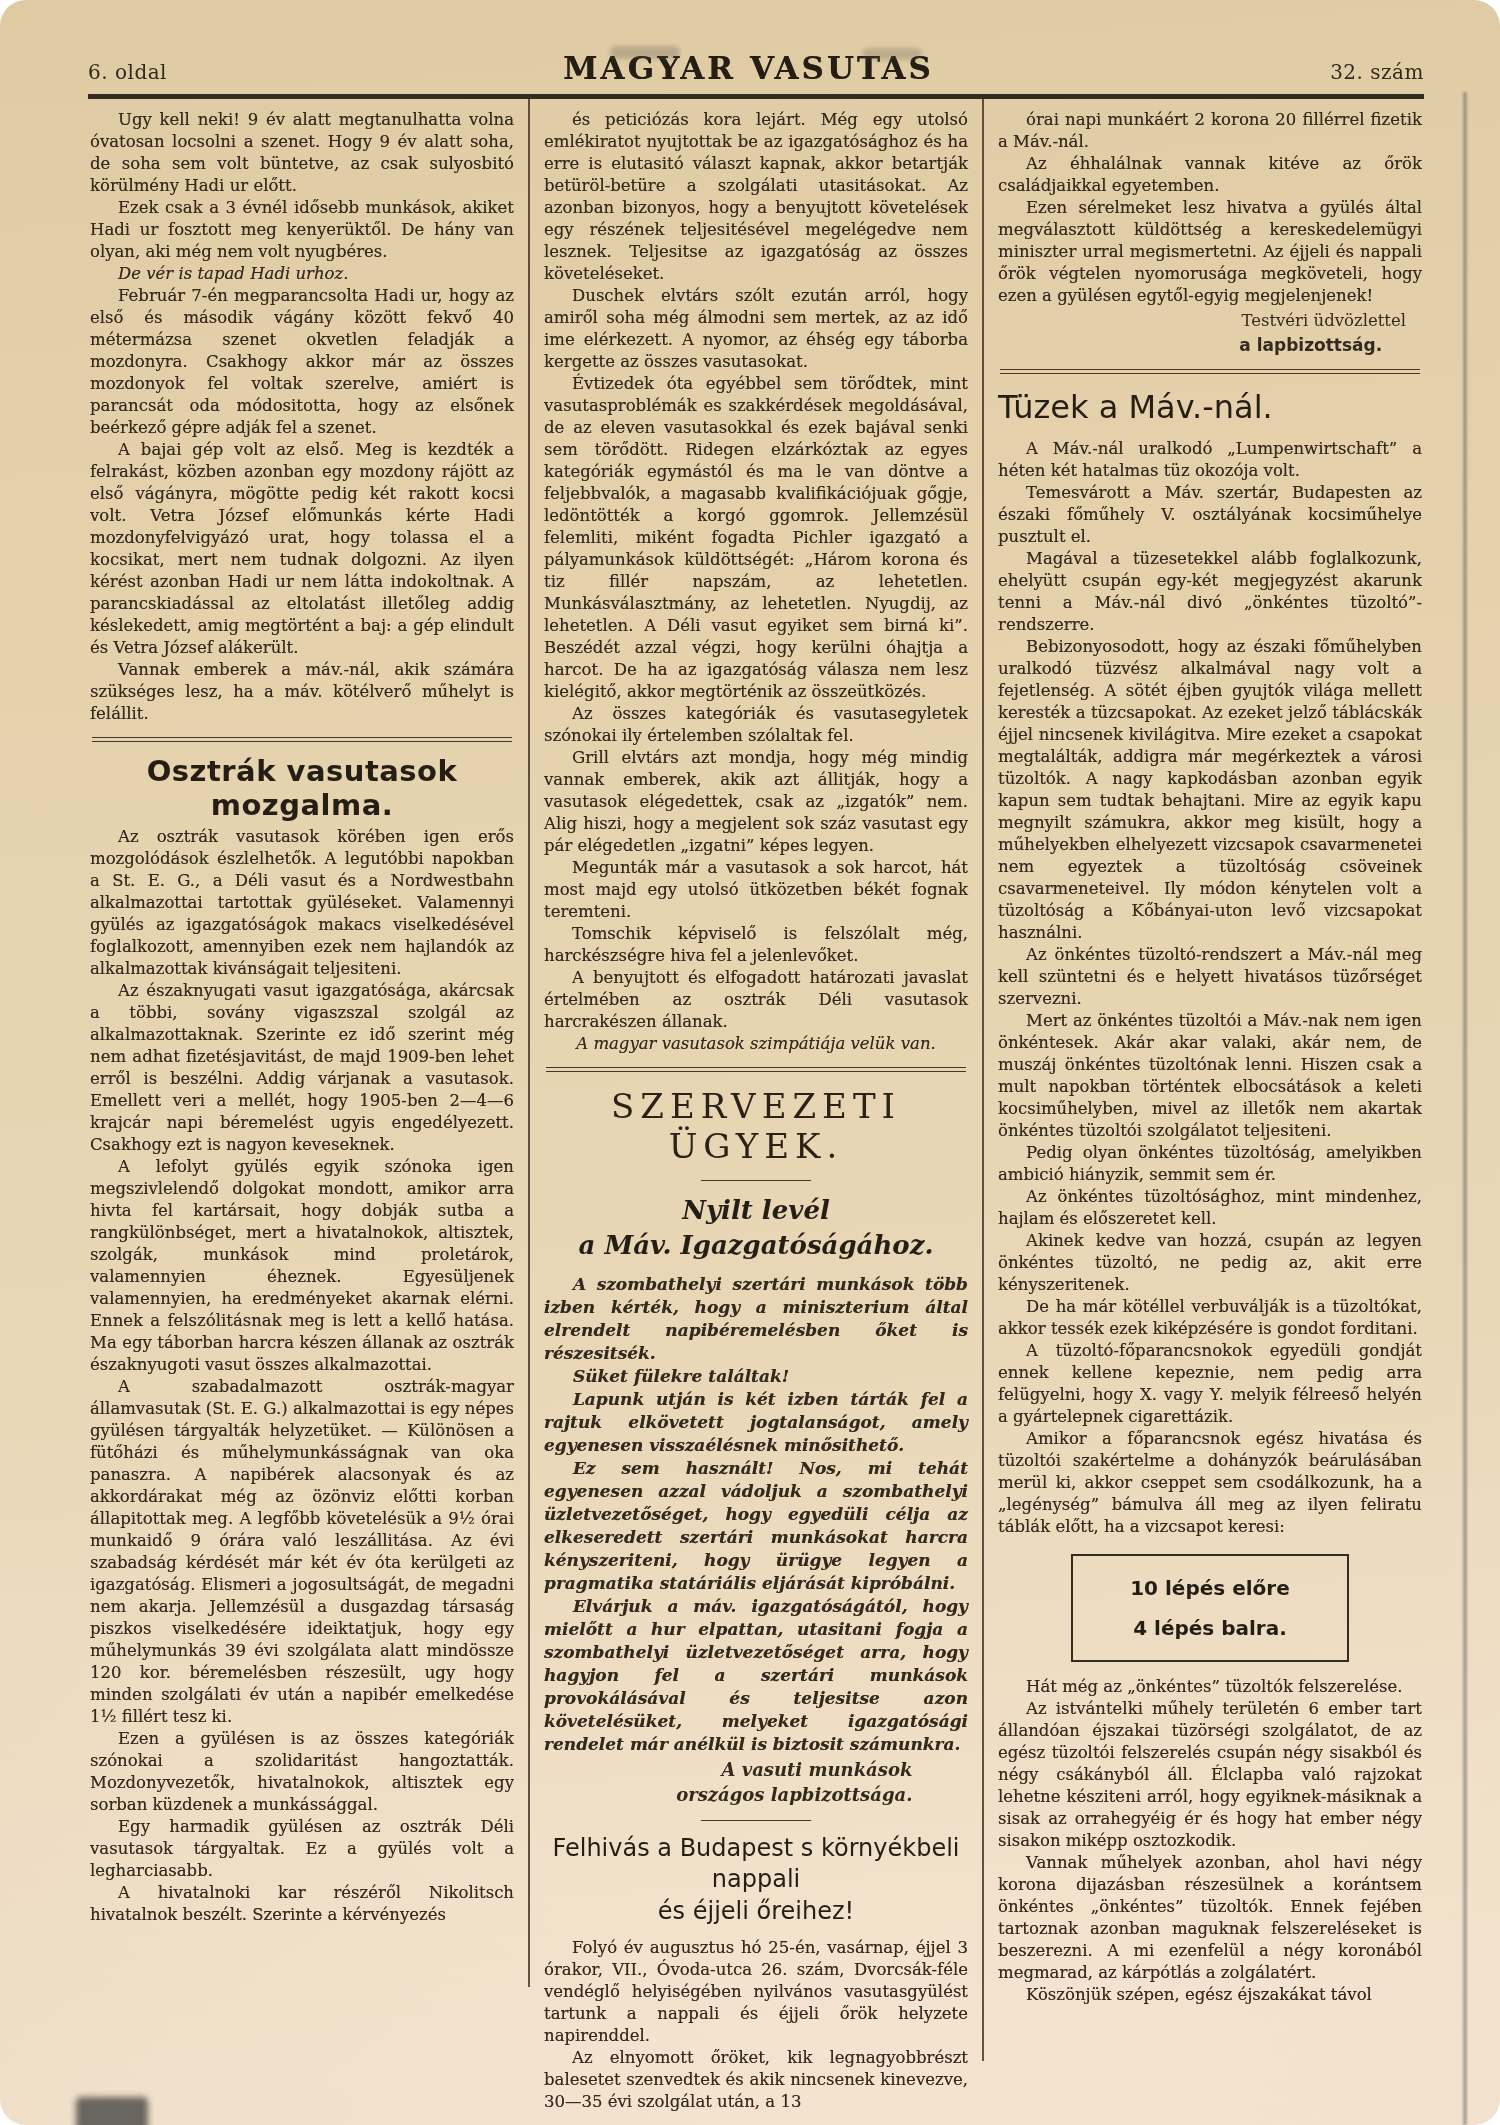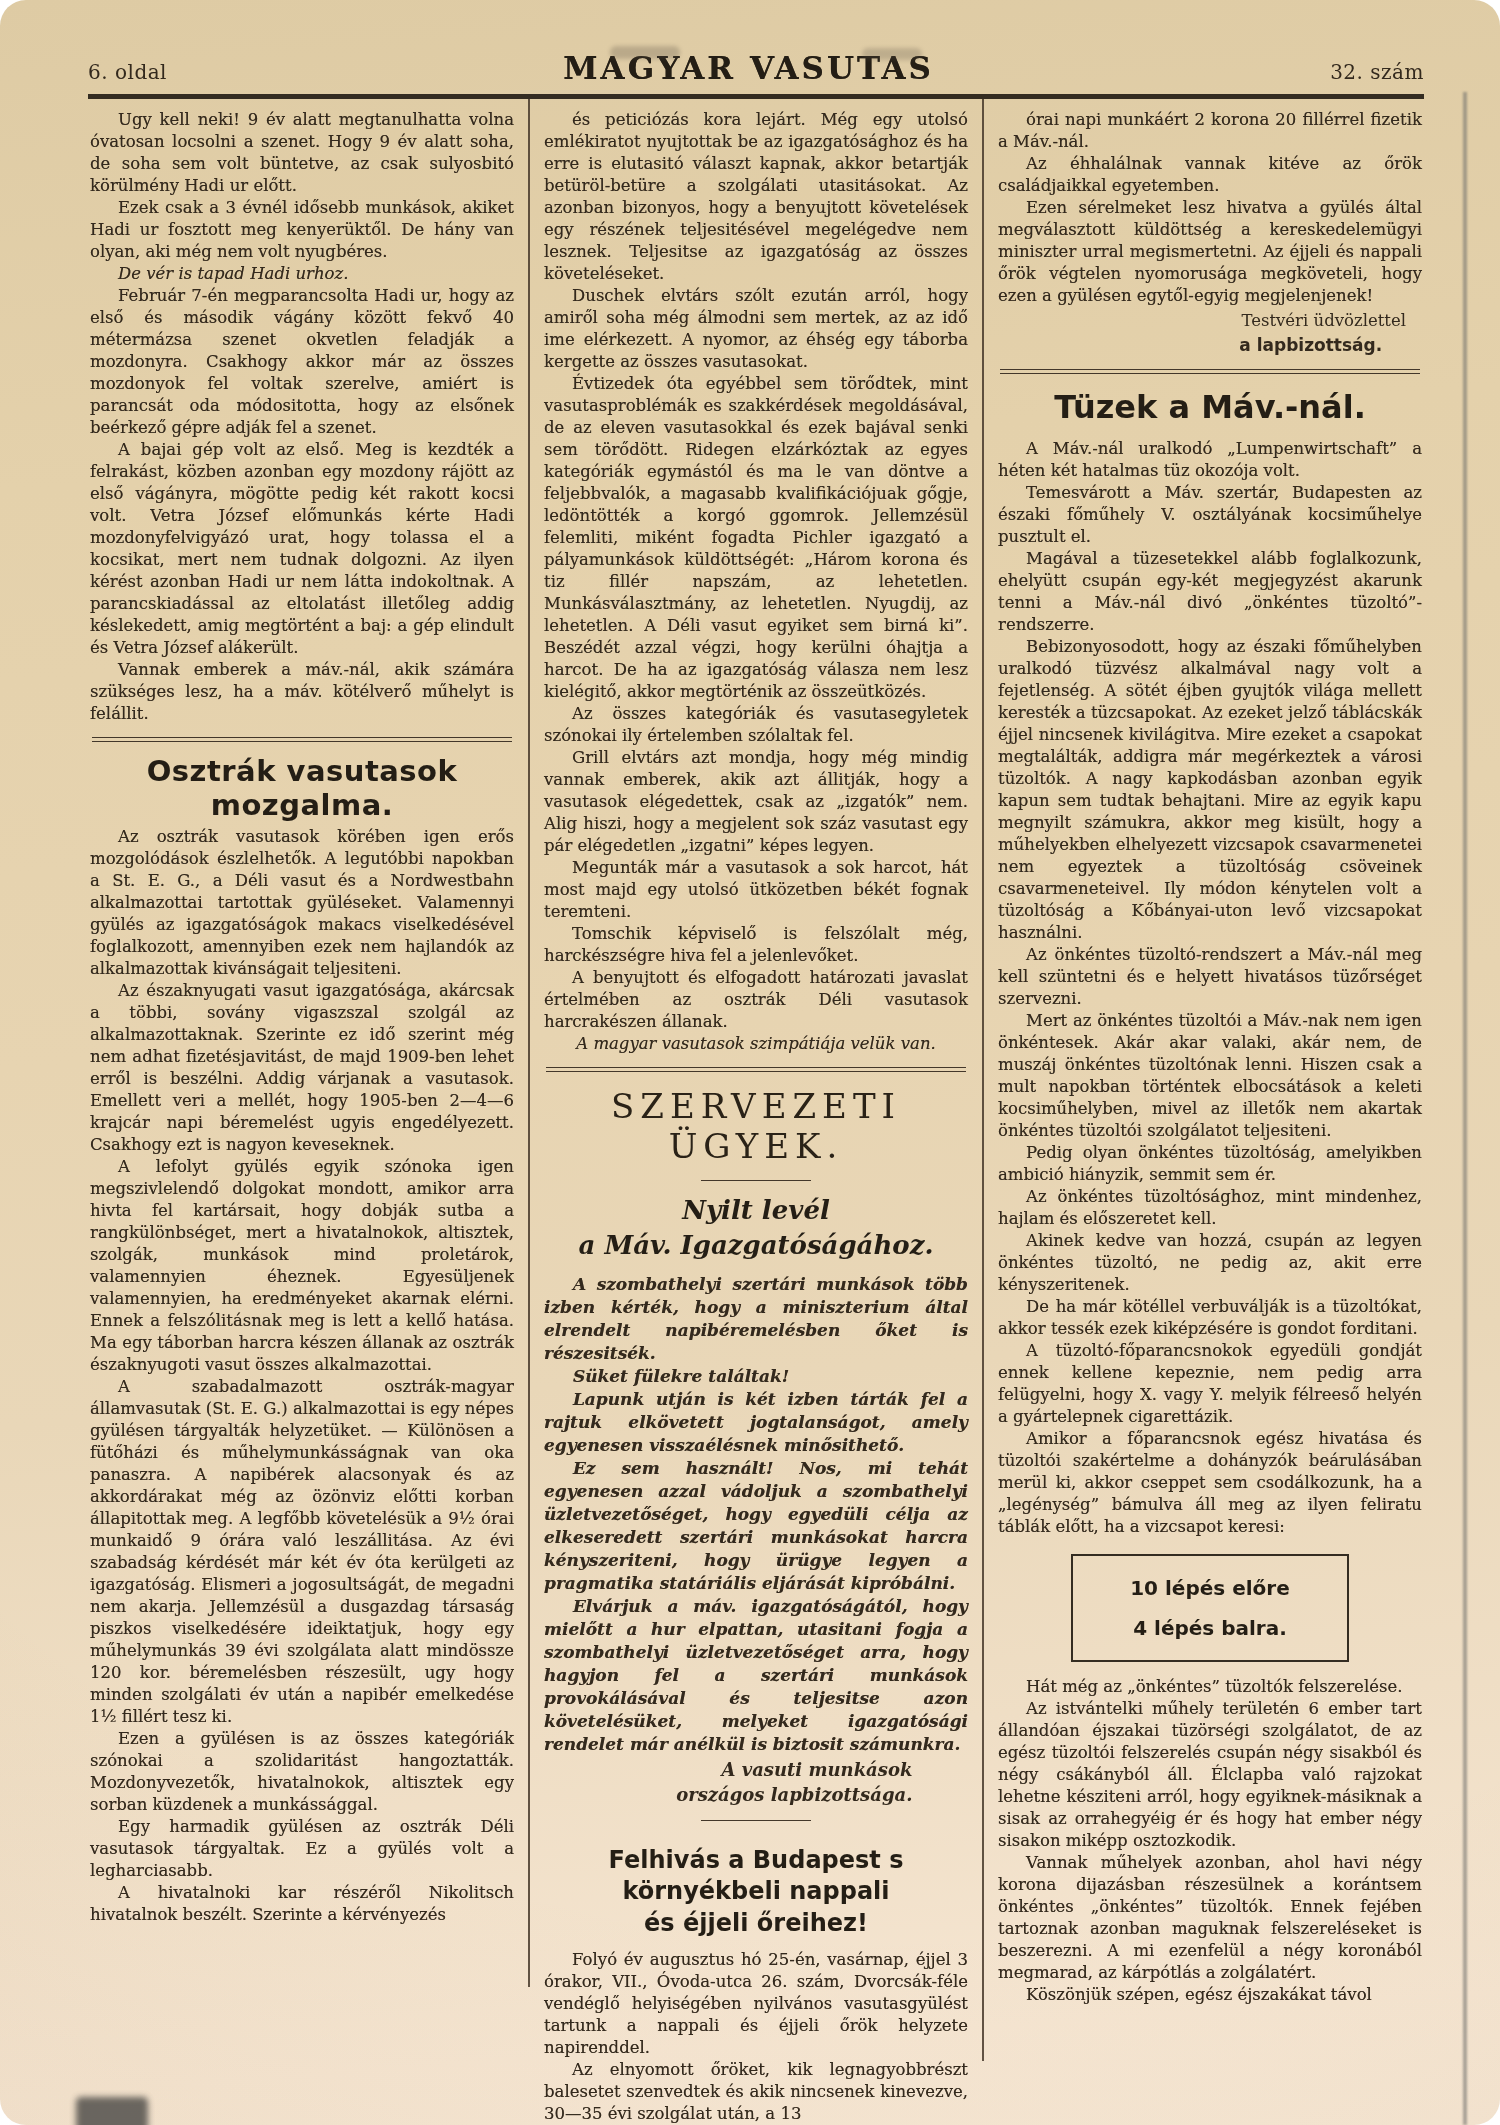--- a/index.html
+++ b/index.html
@@ -37,24 +37,24 @@
   .double-rule{height:3px;border-top:1.5px solid #43372a;border-bottom:1.5px solid #43372a;margin:12px 2px 10px;}
   .short-rule{width:110px;border-top:1.5px solid #43372a;margin:14px auto 12px;}
   
   .h-osztrak{margin:12px 0 4px;text-align:center;font-family:"DejaVu Sans",sans-serif;
     font-weight:700;font-size:29px;letter-spacing:.5px;color:#241e15;}
   .h-szervezeti{margin:14px 0 4px;text-align:center;font-family:"DejaVu Serif",serif;
     font-weight:400;font-size:34px;letter-spacing:6px;color:#2a2217;}
   .letter-title{margin:6px 0 10px;text-align:center;font-style:italic;font-weight:700;
     font-size:26px;line-height:1.35;color:#241e15;}
   .letter .para{font-style:italic;font-weight:700;font-size:17px;line-height:23px;}
-  .h-felhivas{margin:24px 0 10px;text-align:center;font-family:"DejaVu Sans",sans-serif;
-    font-weight:700;font-size:24px;line-height:1.3;color:#241e15;}
-  .h-tuzek{margin:14px 0 12px;text-align:center;font-family:"DejaVu Sans",sans-serif;
-    font-weight:700;font-size:32px;color:#241e15;}
+  .h-felhivas{margin:12px 0 10px;text-align:center;font-family:"DejaVu Sans",sans-serif;
+    font-weight:400;font-size:24px;line-height:1.3;color:#241e15;}
+  .h-tuzek{margin:14px 0 12px;text-align:left;font-family:"DejaVu Sans",sans-serif;
+    font-weight:400;font-size:32px;color:#241e15;}
   
   .notice-box{border:2.5px solid #342c21;width:60%;margin:16px auto 14px;
     padding:12px 10px;text-align:center;font-family:"DejaVu Sans",sans-serif;
     font-weight:700;font-size:20px;line-height:2.0;color:#241e15;}
   
   .edge-line{position:absolute;top:92px;bottom:0;right:33px;width:4px;
     background:#6e6e6a;opacity:.55;filter:blur(1px);}
   .smudge-bl{position:absolute;left:76px;bottom:-8px;width:72px;height:36px;
     background:#3d3d3b;opacity:.75;filter:blur(3px);border-radius:5px;}
   .smudge-top1{position:absolute;top:46px;left:610px;width:70px;height:13px;

